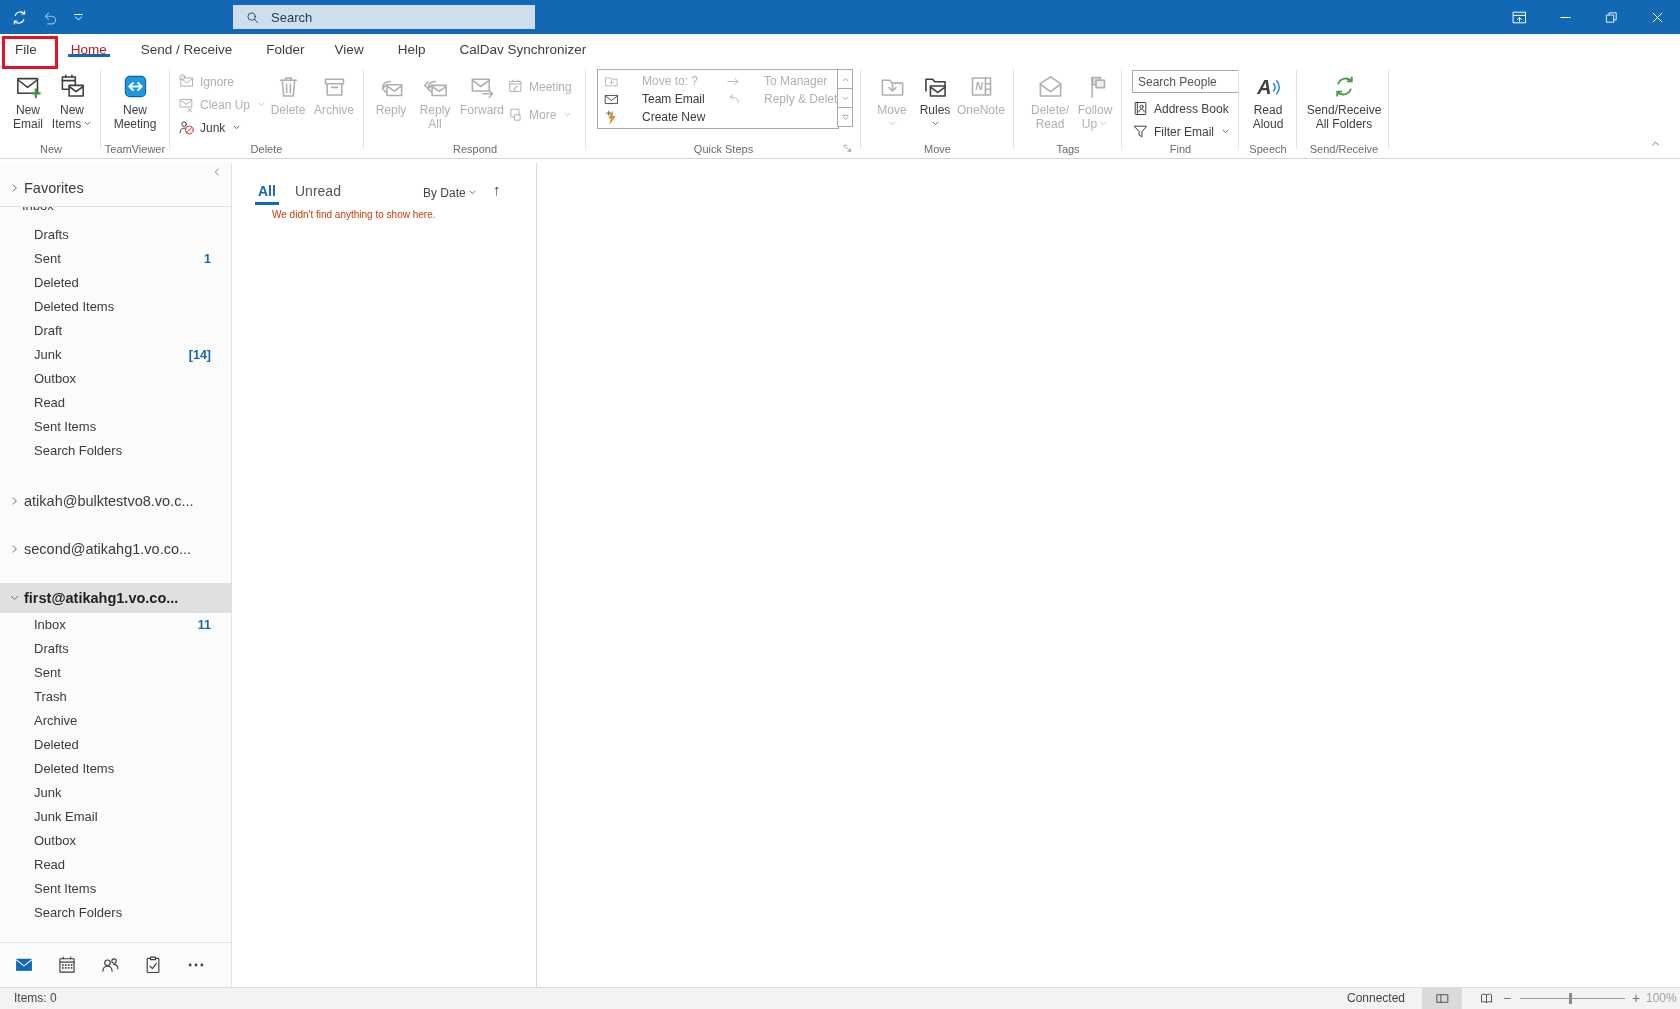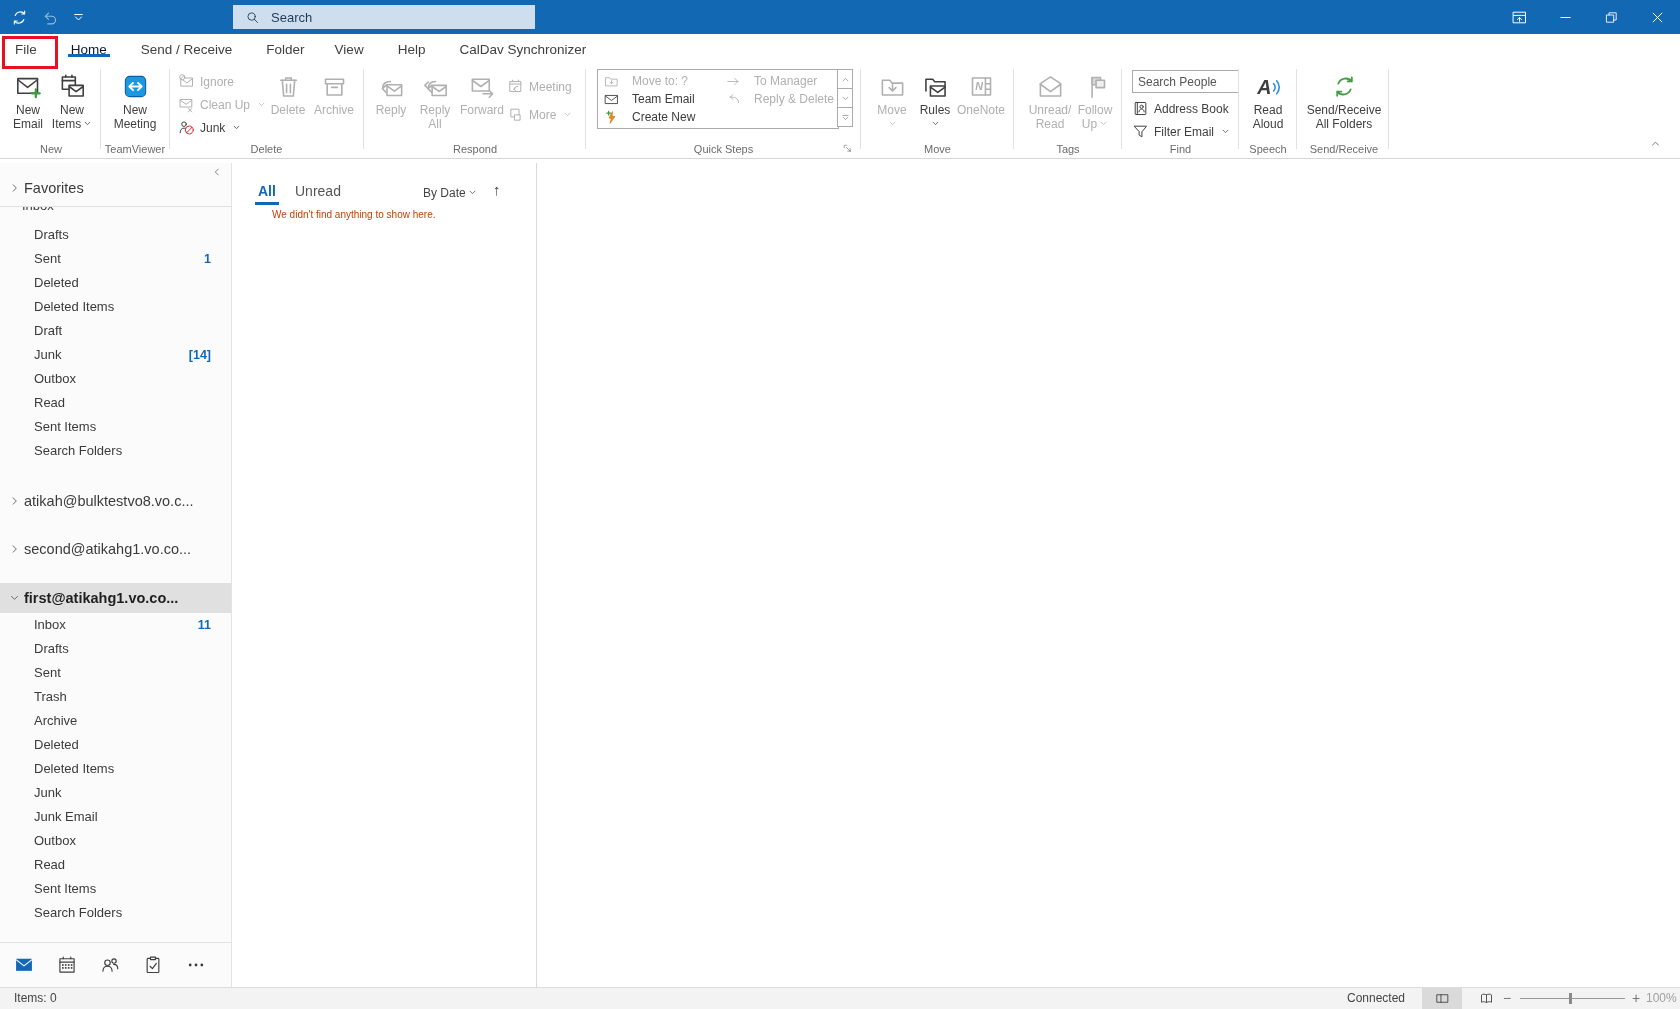--- a/index.html
+++ b/index.html
@@ -20,41 +20,41 @@
   .tsearch input{border:none;background:transparent;outline:none;font-size:13px;color:#1d3b5a;margin-left:9px;width:240px;font-family:"Liberation Sans",sans-serif;}
   .tsearch input::placeholder{color:#1d3b5a;opacity:1;}
   .winctl{position:absolute;right:0;top:0;height:34px;display:flex;color:#fff;}
   .winctl .wbtn{width:46px;height:34px;display:flex;align-items:center;justify-content:center;}
   .winctl svg{width:15px;height:15px;}
   .winctl .rdo svg{width:17px;height:17px;}
 
   
   .tabrow{position:absolute;left:0;top:34px;width:1680px;height:30px;background:#fff;display:flex;align-items:center;font-size:13.5px;color:#404040;}
   .rtab{display:flex;align-items:center;padding:0 13px;position:relative;}
-  .rtab.active{color:#0f172a;}
+  .rtab.active{color:#b91c1c;}
   .rtab.active::after{content:"";position:absolute;left:10px;right:10px;bottom:0;height:3px;background:#1267b8;}
   .annot-red{position:absolute;left:2px;top:36px;width:50px;height:27px;border:3px solid #e81123;z-index:60;pointer-events:none;}
 
   
   .ribbon{position:absolute;left:0;top:64px;width:1680px;height:94px;background:#fff;border-bottom:1px solid #d6d6d6;box-sizing:content-box;}
   .rgroup{position:absolute;top:0;height:94px;}
   .glabel{position:absolute;left:0;right:0;bottom:3px;text-align:center;font-size:11px;color:#6b6b6b;white-space:nowrap;}
   .gsep{position:absolute;top:5px;height:80px;width:1px;background:#e1e1e1;}
   .lbtn{position:absolute;top:2px;height:76px;display:flex;flex-direction:column;align-items:center;padding-top:3px;font-size:12px;line-height:13.5px;color:#3f3f3f;}
   .lbtn .ic{height:35px;display:flex;align-items:center;justify-content:center;}
   .lbtn .ic svg{width:27px;height:27px;}
   .lbl{white-space:pre-line;text-align:center;}
   .sbtn{position:absolute;height:21px;display:flex;align-items:center;gap:5px;font-size:12px;color:#3f3f3f;white-space:nowrap;}
   .sbtn .ic svg{width:17px;height:17px;}
   .dis{color:#b0b0b0 !important;}
   .cs svg{width:9px;height:9px;margin-left:2px;display:inline-block;vertical-align:baseline;}
   .cs{display:inline-block;}
   .cb svg{width:9px;height:9px;margin-top:1px;}
   .gallery{position:absolute;left:8px;top:5px;width:240px;height:58px;border:1px solid #ababab;background:#fff;}
-  .gal-item{position:absolute;height:18px;display:flex;align-items:center;gap:13px;font-size:12px;white-space:nowrap;color:#3b3b3b;}
+  .gal-item{position:absolute;height:18px;display:flex;align-items:center;gap:23px;font-size:12px;white-space:nowrap;color:#3b3b3b;}
   .gal-item .ic svg{width:15px;height:15px;}
   .gal-scroll{position:absolute;left:248px;top:5px;width:16px;height:58px;display:flex;flex-direction:column;}
   .gal-sb{flex:1;border:1px solid #ababab;border-top-width:0;display:flex;align-items:center;justify-content:center;color:#8a8a8a;background:#fff;}
   .gal-sb:first-child{border-top-width:1px;}
   .gal-sb svg{width:9px;height:9px;}
   .launcher{position:absolute;right:5px;bottom:4px;color:#7a7a7a;}
   .launcher svg{width:11px;height:11px;}
   .collapse-ribbon{position:absolute;left:1650px;top:74px;color:#6b6b6b;}
   .collapse-ribbon svg{width:11px;height:11px;}
   .findinput{position:absolute;left:7px;top:6px;width:98px;height:19px;border:1px solid #ababab;font-size:12px;padding-left:5px;color:#444;font-family:"Liberation Sans",sans-serif;outline:none;}
@@ -553,21 +553,21 @@
         <span class="ic">
             <i>
               <svg viewBox="0 0 24 24">
                 <g fill="none" stroke="currentColor" stroke-width="1.4" stroke-linecap="round" stroke-linejoin="round">
                   <path d="M3,9.5 L12,3.5 L21,9.5 V20.5 H3 z"></path>
                   <path d="M3,10 l9,6.5 9,-6.5"></path>
                 </g>
               </svg>
             </i>
           </span>
-        <span class="lbl">Unread/
+        <span class="lbl">Delete/
 Read</span>
       </button>
       <button class="lbtn dis" style="left:59px;width:38px">
         <span class="ic">
             <i>
               <svg viewBox="0 0 24 24">
                 <g fill="none" stroke="currentColor" stroke-width="1.4" stroke-linecap="round" stroke-linejoin="round">
                   <path d="M9,21.5 V4"></path>
                   <rect x="9" y="4" width="7.5" height="6.5" fill="#d9d9d9"></rect>
                   <rect x="12.5" y="6.5" width="7.5" height="6.5" fill="#efefef"></rect>

